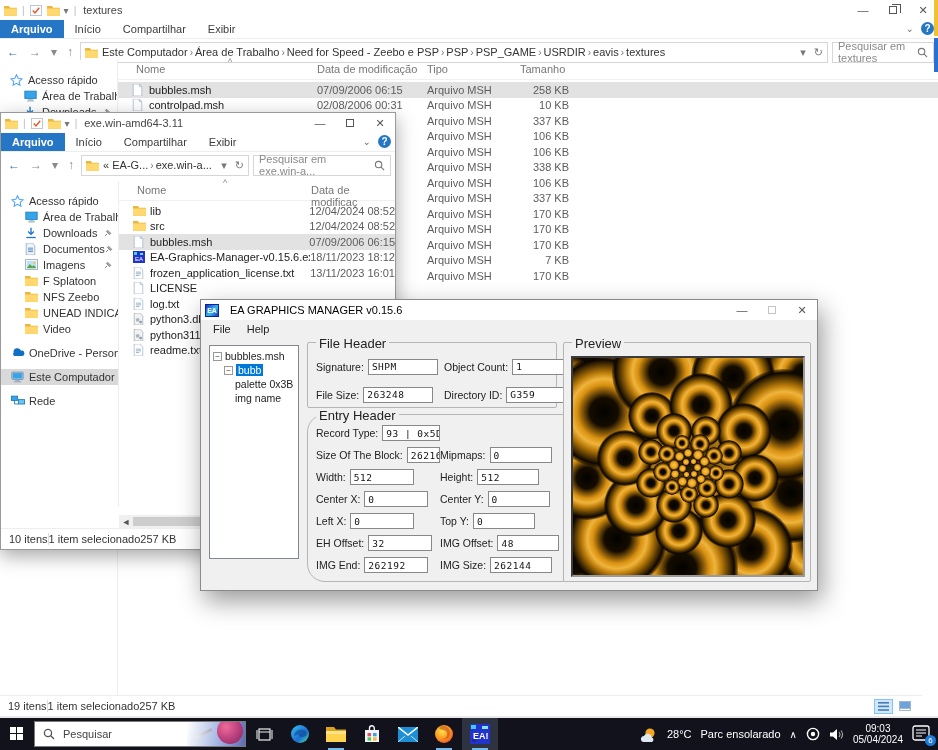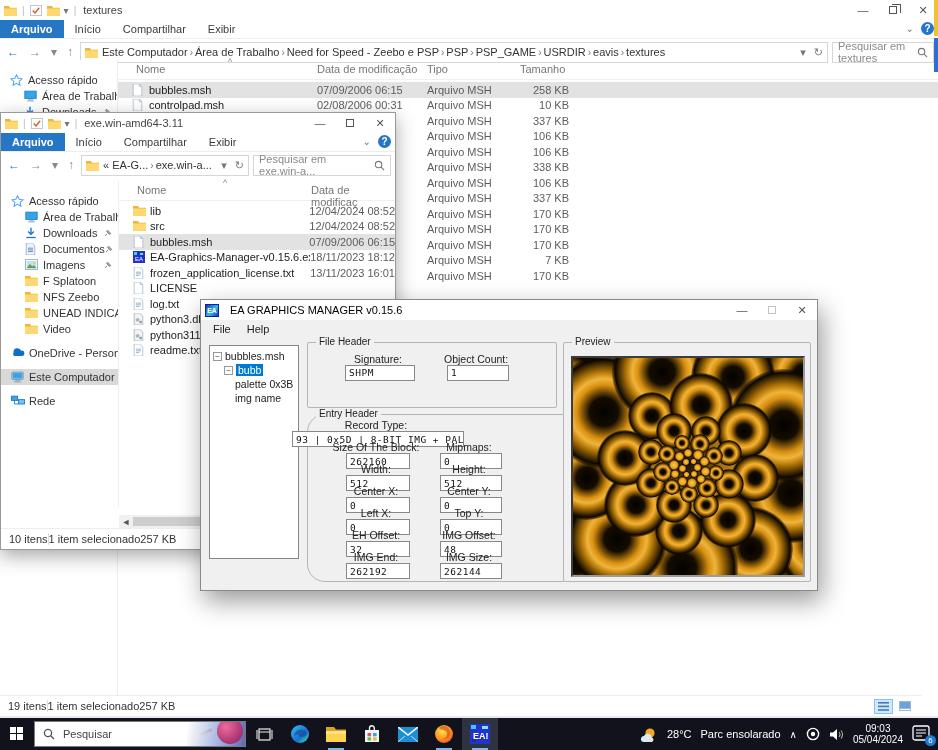--- a/index.html
+++ b/index.html
@@ -84,26 +84,26 @@
   #win-ea { left:200px; top:299px; width:618px; height:292px; background:#f0f0f0; border:1px solid #8a8a8a; box-shadow:4px 10px 24px rgba(0,0,0,.4); z-index:3; }
   #win-ea .titlebar { background:#fff; }
   .ea-ico { width:14px; height:13px; margin-right:5px; background:linear-gradient(135deg,#2030c0,#30c0e8 55%,#2030c0); border:1px solid #1020a0; color:#fff; font-size:7px; font-weight:bold; display:flex; align-items:center; justify-content:center; letter-spacing:0; }
   .menubar { height:18px; display:flex; gap:2px; align-items:center; padding-left:5px; background:#f0f0f0; font-size:11px; color:#222; }
   .menu-item { padding:1px 7px; }
   .tree { position:absolute; left:8px; top:45px; width:90px; height:214px; background:#fff; border:1px solid #828790; font-size:10.5px; color:#222; padding-top:3px; }
   .tnode { height:14px; display:flex; align-items:center; white-space:nowrap; }
   .tnode .exp { width:9px; height:9px; border:1px solid #999; font-size:8px; line-height:7px; text-align:center; color:#444; background:#fff; margin-right:3px; flex:none; }
   .tnode.sel .tlabel { background:#0078d7; color:#fff; padding:0 2px; }
   .grp { position:absolute; border:1px solid #b5b5b5; border-radius:2px; background:#f0f0f0; }
-  .grp .legend { position:absolute; top:-7px; left:8px; background:#f0f0f0; padding:0 3px; font-size:10px; color:#222; }
+  .grp .legend { position:absolute; top:-7px; left:8px; background:#f0f0f0; padding:0 3px; font-size:13px; color:#222; }
   #grp-file { left:106px; top:42px; width:250px; height:66px; }
   #grp-entry { left:106px; top:114px; width:272px; height:168px;border-radius:18px; }
   #grp-preview { left:362px; top:42px; width:248px; height:240px; }
   .grow { display:flex; align-items:center; height:22px; padding:0 8px; }
-  .gcell { display:flex; align-items:center;flex-direction:column; }
+  .gcell { display:flex; align-items:center; }
   .gcell.first { width:118px; flex:none; }
   #grp-entry .gcell.first { width:124px; }
   .glabel { font-size:10.5px; color:#222; margin-right:4px; white-space:nowrap; }
   .fld { height:16px; border:1px solid #888; background:#fff; font-family:"DejaVu Sans Mono", monospace; font-size:9.5px; letter-spacing:.5px; color:#111; display:flex; align-items:center; padding:0 3px; overflow:hidden; white-space:nowrap; }
   .gcell .fld { width:62px; }
   .gcell.first .fld { width:64px; }
   .grow.wide .gcell.first { width:auto; }
   .grow.wide .fld { width:172px; }
   #grp-file .grow { height:25px; margin-top:3px; }
   #grp-file .gcell.first { width:128px; }
@@ -789,20 +789,30 @@
       <span class="legend">File Header</span>
       <div class="grows" id="grp-file-rows" style="padding-top:8px">
           <div class="grow">
             <span class="gcell first">
               <span class="glabel">Signature:</span>
               <span class="fld">SHPM</span>
             </span>
             <span class="gcell">
               <span class="glabel">Object Count:</span>
               <span class="fld">1</span>
+            </span>
+          </div>
+          <div class="grow">
+            <span class="gcell first">
+              <span class="glabel">File Size:</span>
+              <span class="fld">263248</span>
+            </span>
+            <span class="gcell">
+              <span class="glabel">Directory ID:</span>
+              <span class="fld">G359</span>
             </span>
           </div>
         </div>
     </div>
     <div class="grp" id="grp-entry">
       <span class="legend">Entry Header</span>
       <div class="grows" id="grp-entry-rows" style="padding-top:7px">
           <div class="grow wide">
             <span class="gcell first">
               <span class="glabel">Record Type:</span>

